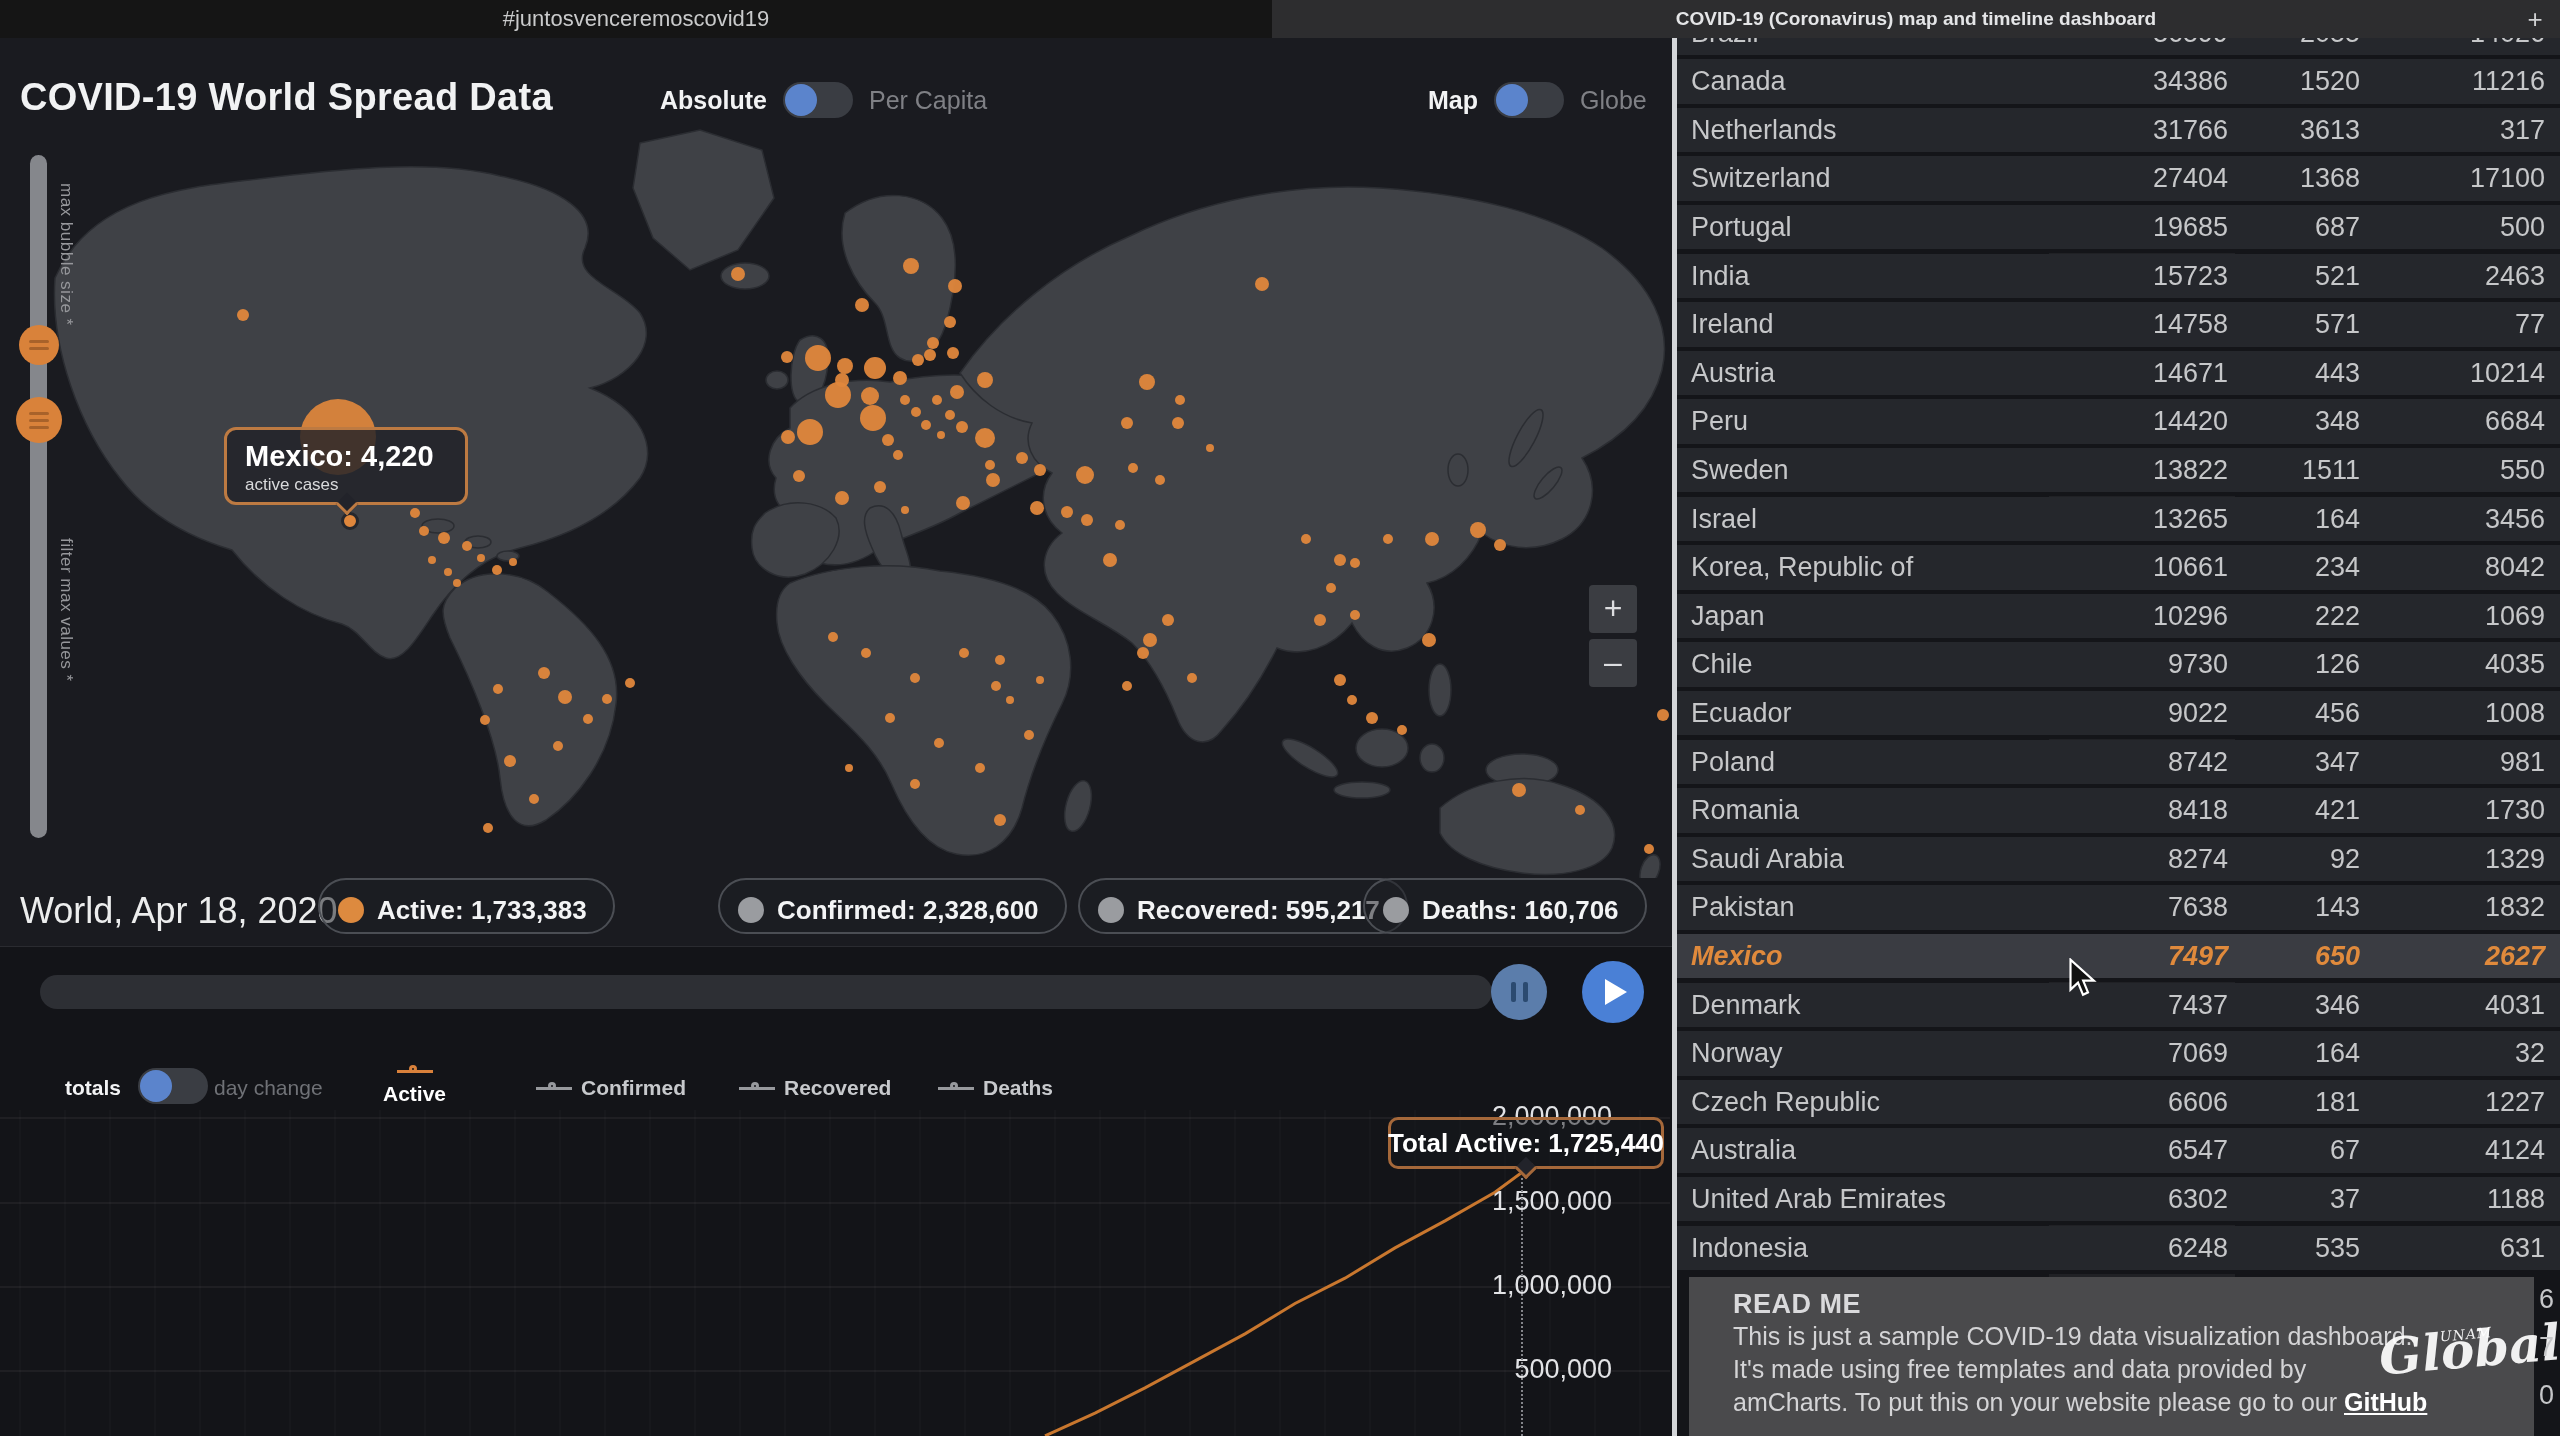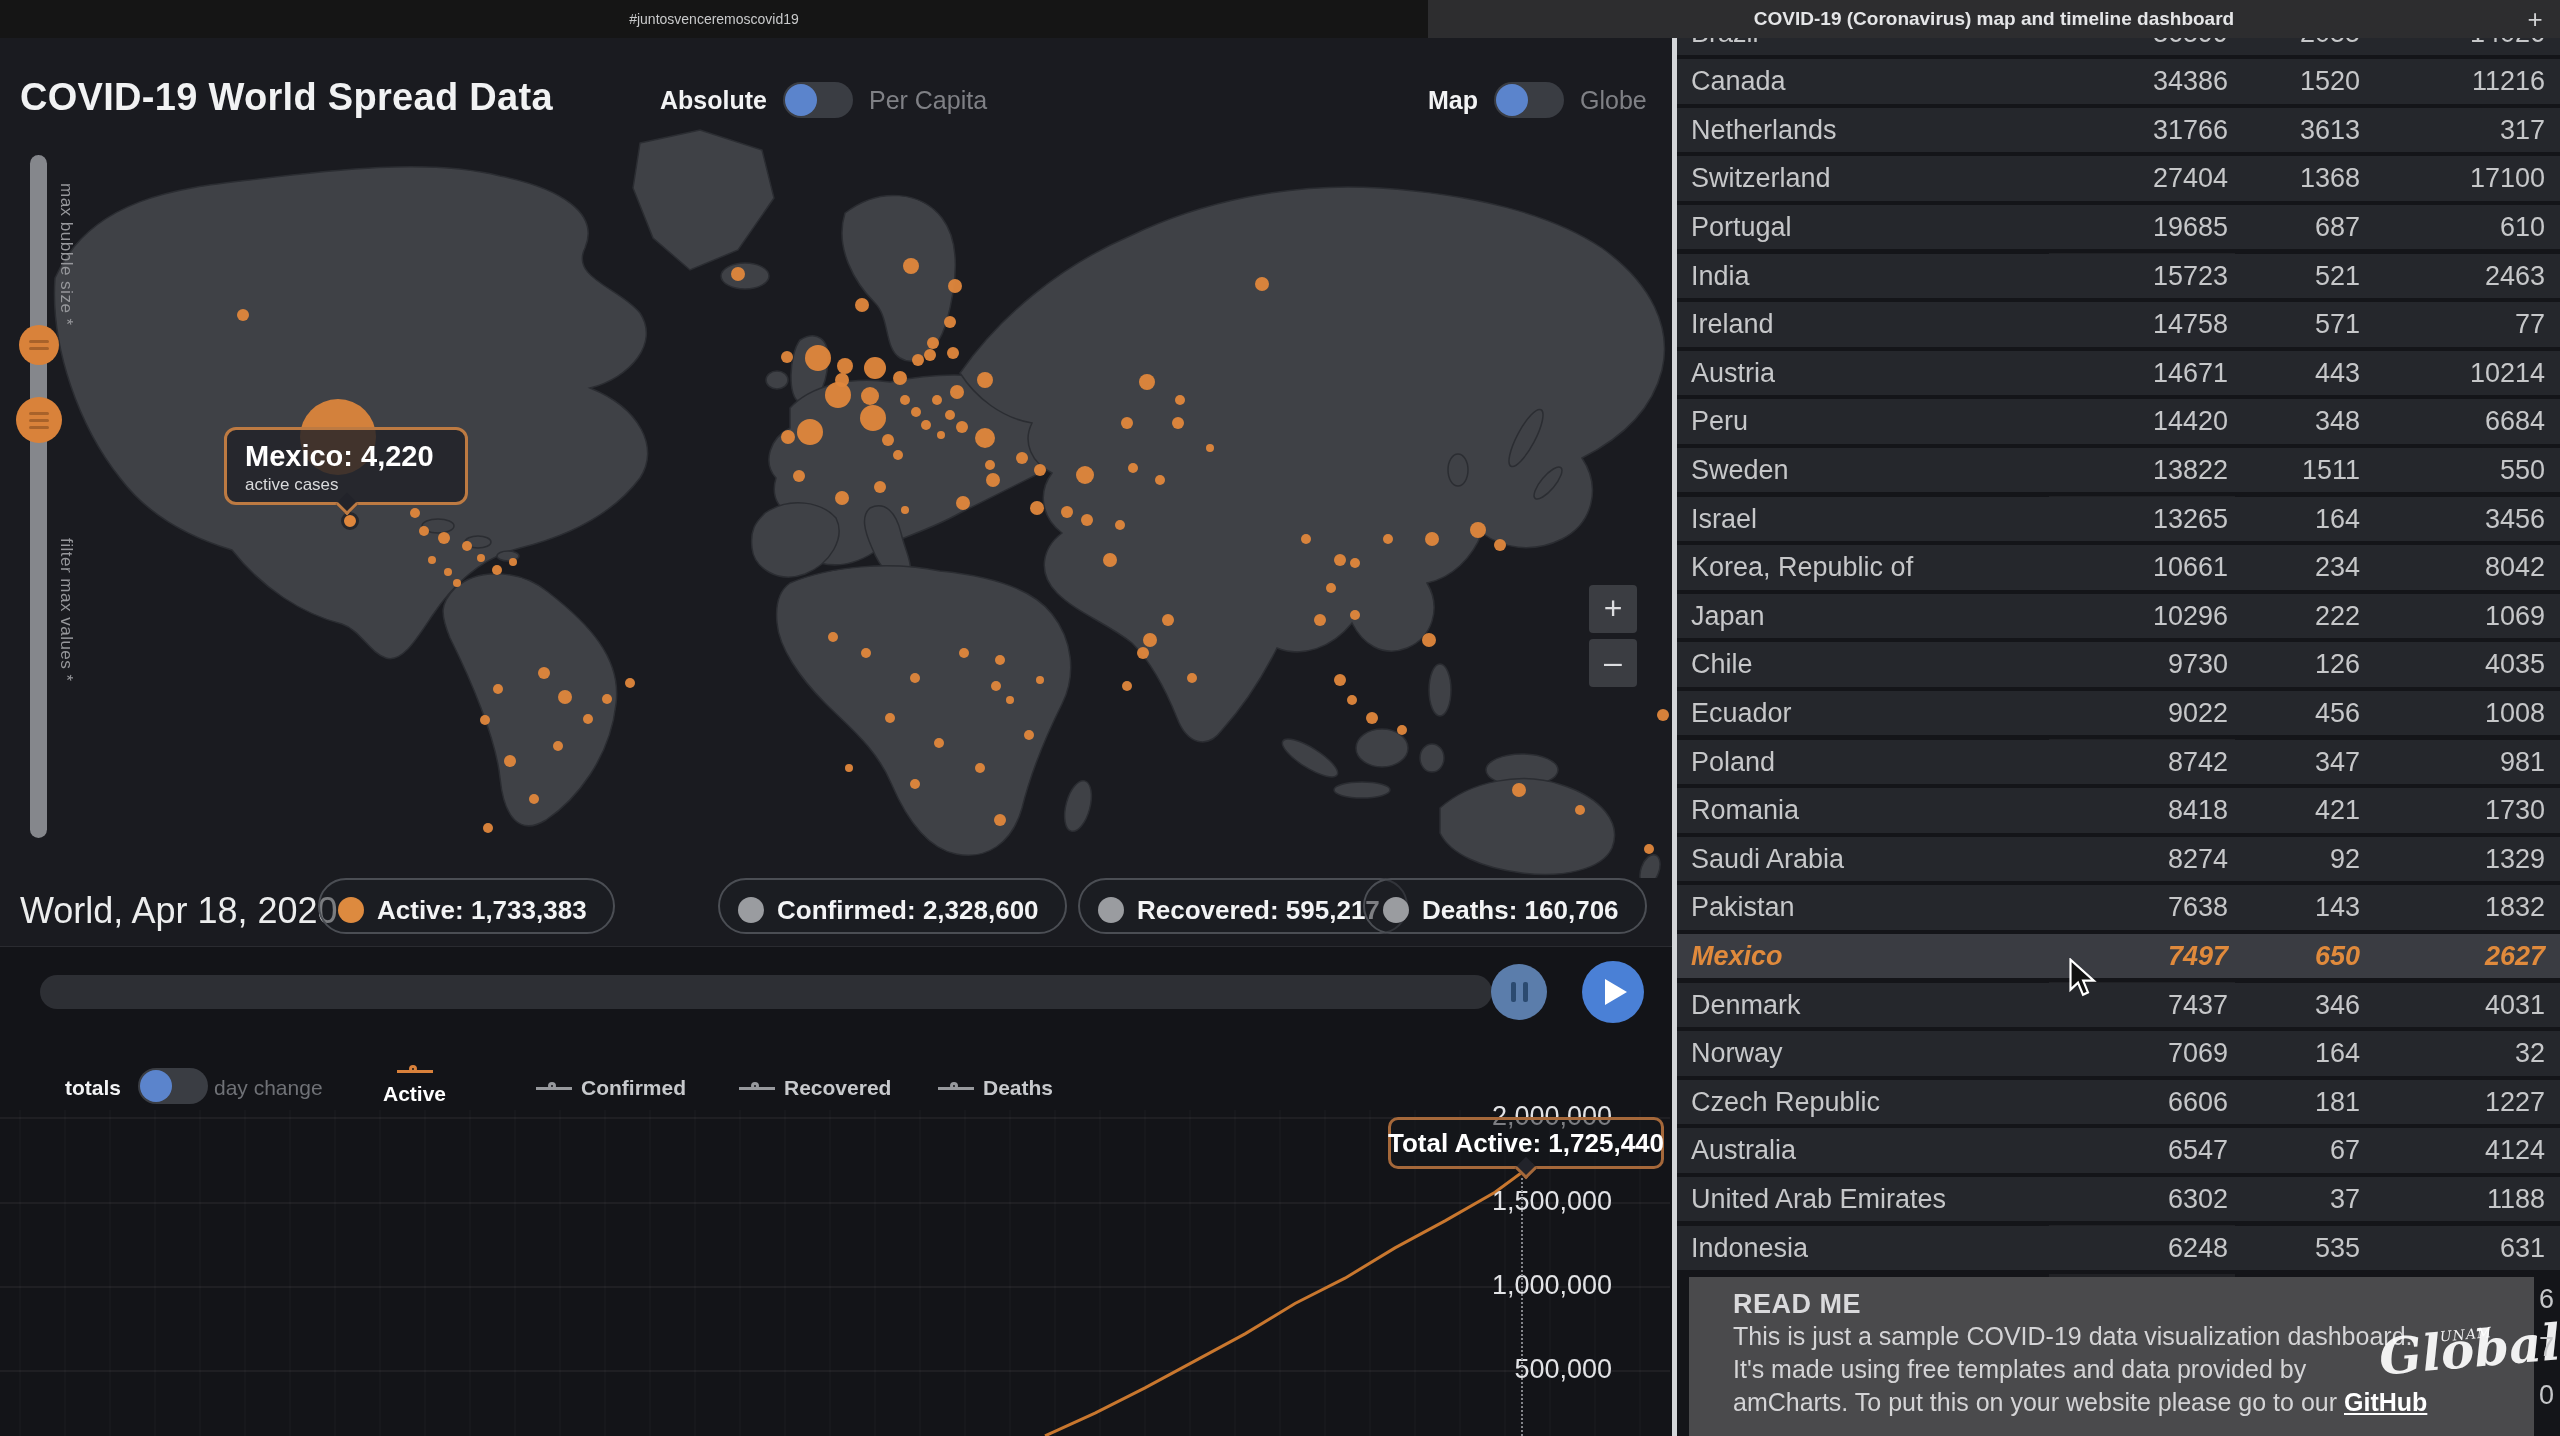--- a/index.html
+++ b/index.html
@@ -4,21 +4,21 @@
 <style>
   * { margin:0; padding:0; box-sizing:border-box; }
   html,body { background:#000; }
   .screen {
     position:relative; width:2560px; height:1436px; overflow:hidden;
     background:#1a1b20; font-family:"Liberation Sans", sans-serif;
     -webkit-font-smoothing:antialiased;
   }
   
   .tabbar { position:absolute; left:0; top:0; width:2560px; height:38px; display:flex; z-index:40; background:#121212; border-bottom:1px solid #000; }
-  .tab-left  { width:1428px; height:38px; background:#151515; display:flex; align-items:center; justify-content:center; color:#c9cacb; font-size:14px;text-align:center; }
+  .tab-left  { width:1272px; height:38px; background:#151515; display:flex; align-items:center; justify-content:center; color:#c9cacb; font-size:22px;text-align:center; }
   .tab-right { flex:1; height:38px; background:#2d2d2f; display:flex; align-items:center; justify-content:center; color:#e4e5e7; font-size:19px; font-weight:600; position:relative; }
   .newtab { position:absolute; right:10px; top:4px; color:#cfd0d2; font-size:26px; font-weight:400; width:30px; height:30px; text-align:center; line-height:30px; }
   
   .page-title { position:absolute; left:20px; top:76px; font-size:38px; font-weight:600; color:#f1f2f3; letter-spacing:.3px; z-index:5; }
   .toggle-group { position:absolute; display:flex; align-items:center; gap:16px; z-index:6; }
   .tg-abs { left:660px; top:82px;text-align:center; }
   .tg-map { left:1428px; top:82px; }
   .tg-on  { color:#f2f3f4; font-size:25px; font-weight:700; }
   .tg-off { color:#7f8085; font-size:25px; font-weight:400; }
   .switch { width:70px; height:36px; border-radius:18px; background:#3a3d43; position:relative; }
@@ -457,21 +457,21 @@
         <div class="trow" style="top: 156.3px; border-bottom: 4px solid rgb(20, 21, 25); height: 48.6px;">
           <span class="cname">Switzerland</span>
           <span class="v v1">27404</span>
           <span class="v v2">1368</span>
           <span class="v v3">17100</span>
         </div>
         <div class="trow" style="top: 204.9px; border-bottom: 4px solid rgb(20, 21, 25); height: 48.6px;">
           <span class="cname">Portugal</span>
           <span class="v v1">19685</span>
           <span class="v v2">687</span>
-          <span class="v v3">610</span>
+          <span class="v v3">500</span>
         </div>
         <div class="trow" style="top: 253.5px; border-bottom: 4px solid rgb(20, 21, 25); height: 48.6px;">
           <span class="cname">India</span>
           <span class="v v1">15723</span>
           <span class="v v2">521</span>
           <span class="v v3">2463</span>
         </div>
         <div class="trow" style="top: 302.1px; border-bottom: 4px solid rgb(20, 21, 25); height: 48.6px;">
           <span class="cname">Ireland</span>
           <span class="v v1">14758</span>

